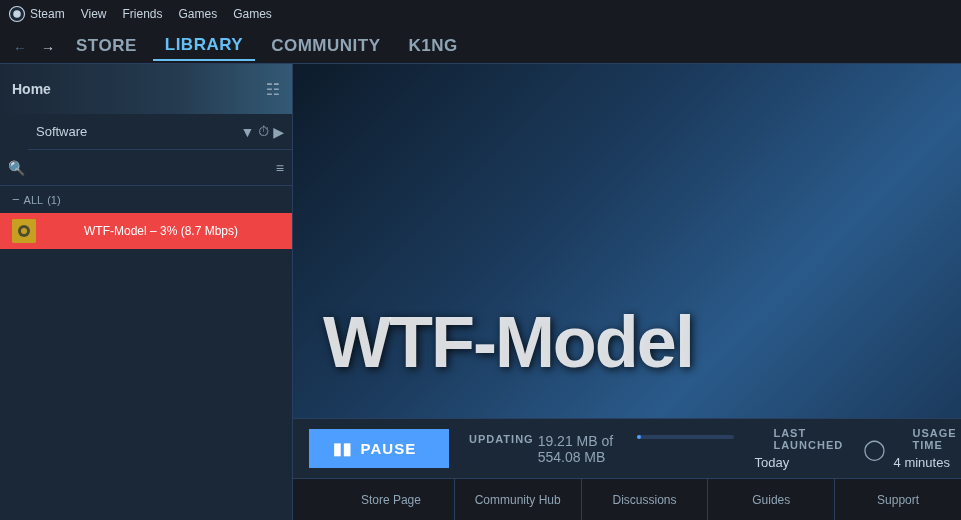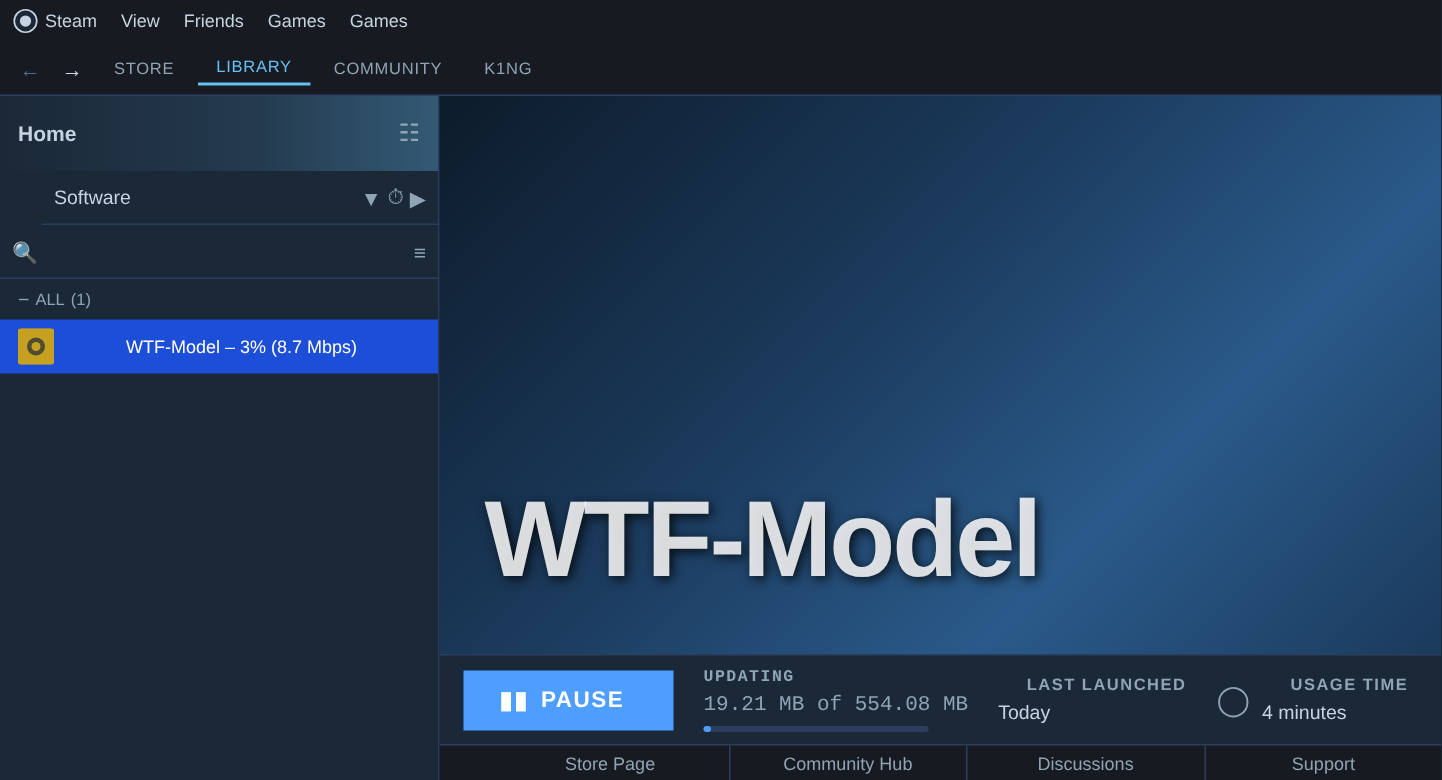--- a/index.html
+++ b/index.html
@@ -51,22 +51,22 @@
       display: flex;
       align-items: center;
       justify-content: center;
       color: #4a6a8a;
       font-size: 14px;
       cursor: pointer;
     }
     .nav-arrow.active { color: #c6d4df; }
     .nav-link {
       padding: 4px 12px;
-      font-size: 11px;
-      font-weight: normal;
+      font-size: 17px;
+      font-weight: bold;
       color: #8fa4b5;
       text-transform: uppercase;
       cursor: pointer;
       letter-spacing: 0.5px;
     }
     .nav-link.active {
       color: #66c0f4;
       border-bottom: 2px solid #66c0f4;
     }
 
@@ -184,21 +184,21 @@
     
     .library-item {
       display: flex;
       align-items: center;
       padding: 6px 12px;
       gap: 8px;
       cursor: pointer;
       background: #2a475e;
     }
     .library-item.selected {
-      background: #1d4ed8;
+      background: #ef4444;
       gap: 48px;
     }
     .library-item .item-icon {
       width: 24px;
       height: 24px;
       background: #c6a020;
       border-radius: 2px;
       display: flex;
       align-items: center;
       justify-content: center;
@@ -273,23 +273,22 @@
       gap: 8px;
       letter-spacing: 1px;
       min-width: 140px;
     }
     .pause-icon {
       font-size: 16px;
     }
 
     .update-info {
       display: flex;
-      flex-direction: column;
-      gap: 4px;
-      font-family: Liberation Mono, monospace;
+      flex-direction: row;
+      gap: 4px;
     }
     .update-label {
       font-size: 11px;
       font-weight: bold;
       color: #8fa4b5;
       letter-spacing: 1px;
       text-transform: uppercase;
     }
     .update-progress-text {
       font-size: 14px;
@@ -332,21 +331,21 @@
       gap: 8px;
     }
     .usage-icon {
       font-size: 20px;
       color: #8fa4b5;
     }
 
     
     #bottom-tabs {
       background: #171a21;
-      height: 24px;
+      height: 42px;
       display: flex;
       align-items: stretch;
       border-top: 1px solid #2a3f5f;
       padding-left: 35px;
     }
     .bottom-tab {
       flex: 1;
       display: flex;
       align-items: center;
       justify-content: center;
@@ -469,17 +468,18 @@
           <span class="stat-value">4 minutes</span>
         </div>
       </div>
 
     </div>
 
     <div id="bottom-tabs">
     <div class="bottom-tab">Store Page</div>
         <div class="bottom-tab">Community Hub</div>
         <div class="bottom-tab">Discussions</div>
+        <div class="bottom-tab">Guides</div>
         <div class="bottom-tab">Support</div>
       </div>
 
   </div>
 </div>
 
 </body></html>

